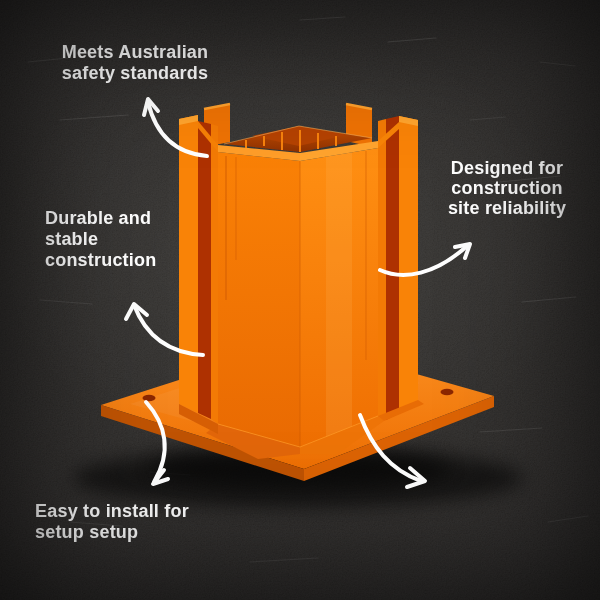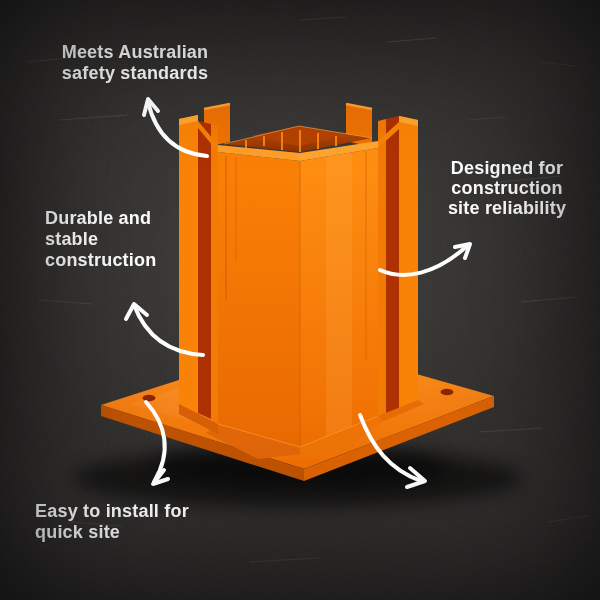--- a/index.html
+++ b/index.html
@@ -191,17 +191,17 @@
 construction
 site reliability</span>
   </div>
   <div class="callout c3">
     <span class="callout-text">Durable and
 stable
 construction</span>
   </div>
   <div class="callout c4">
     <span class="callout-text">Easy to install for
-quick site</span>
+setup setup</span>
   </div>
 
   <div class="vignette"></div>
 </div>
 
 </body></html>

